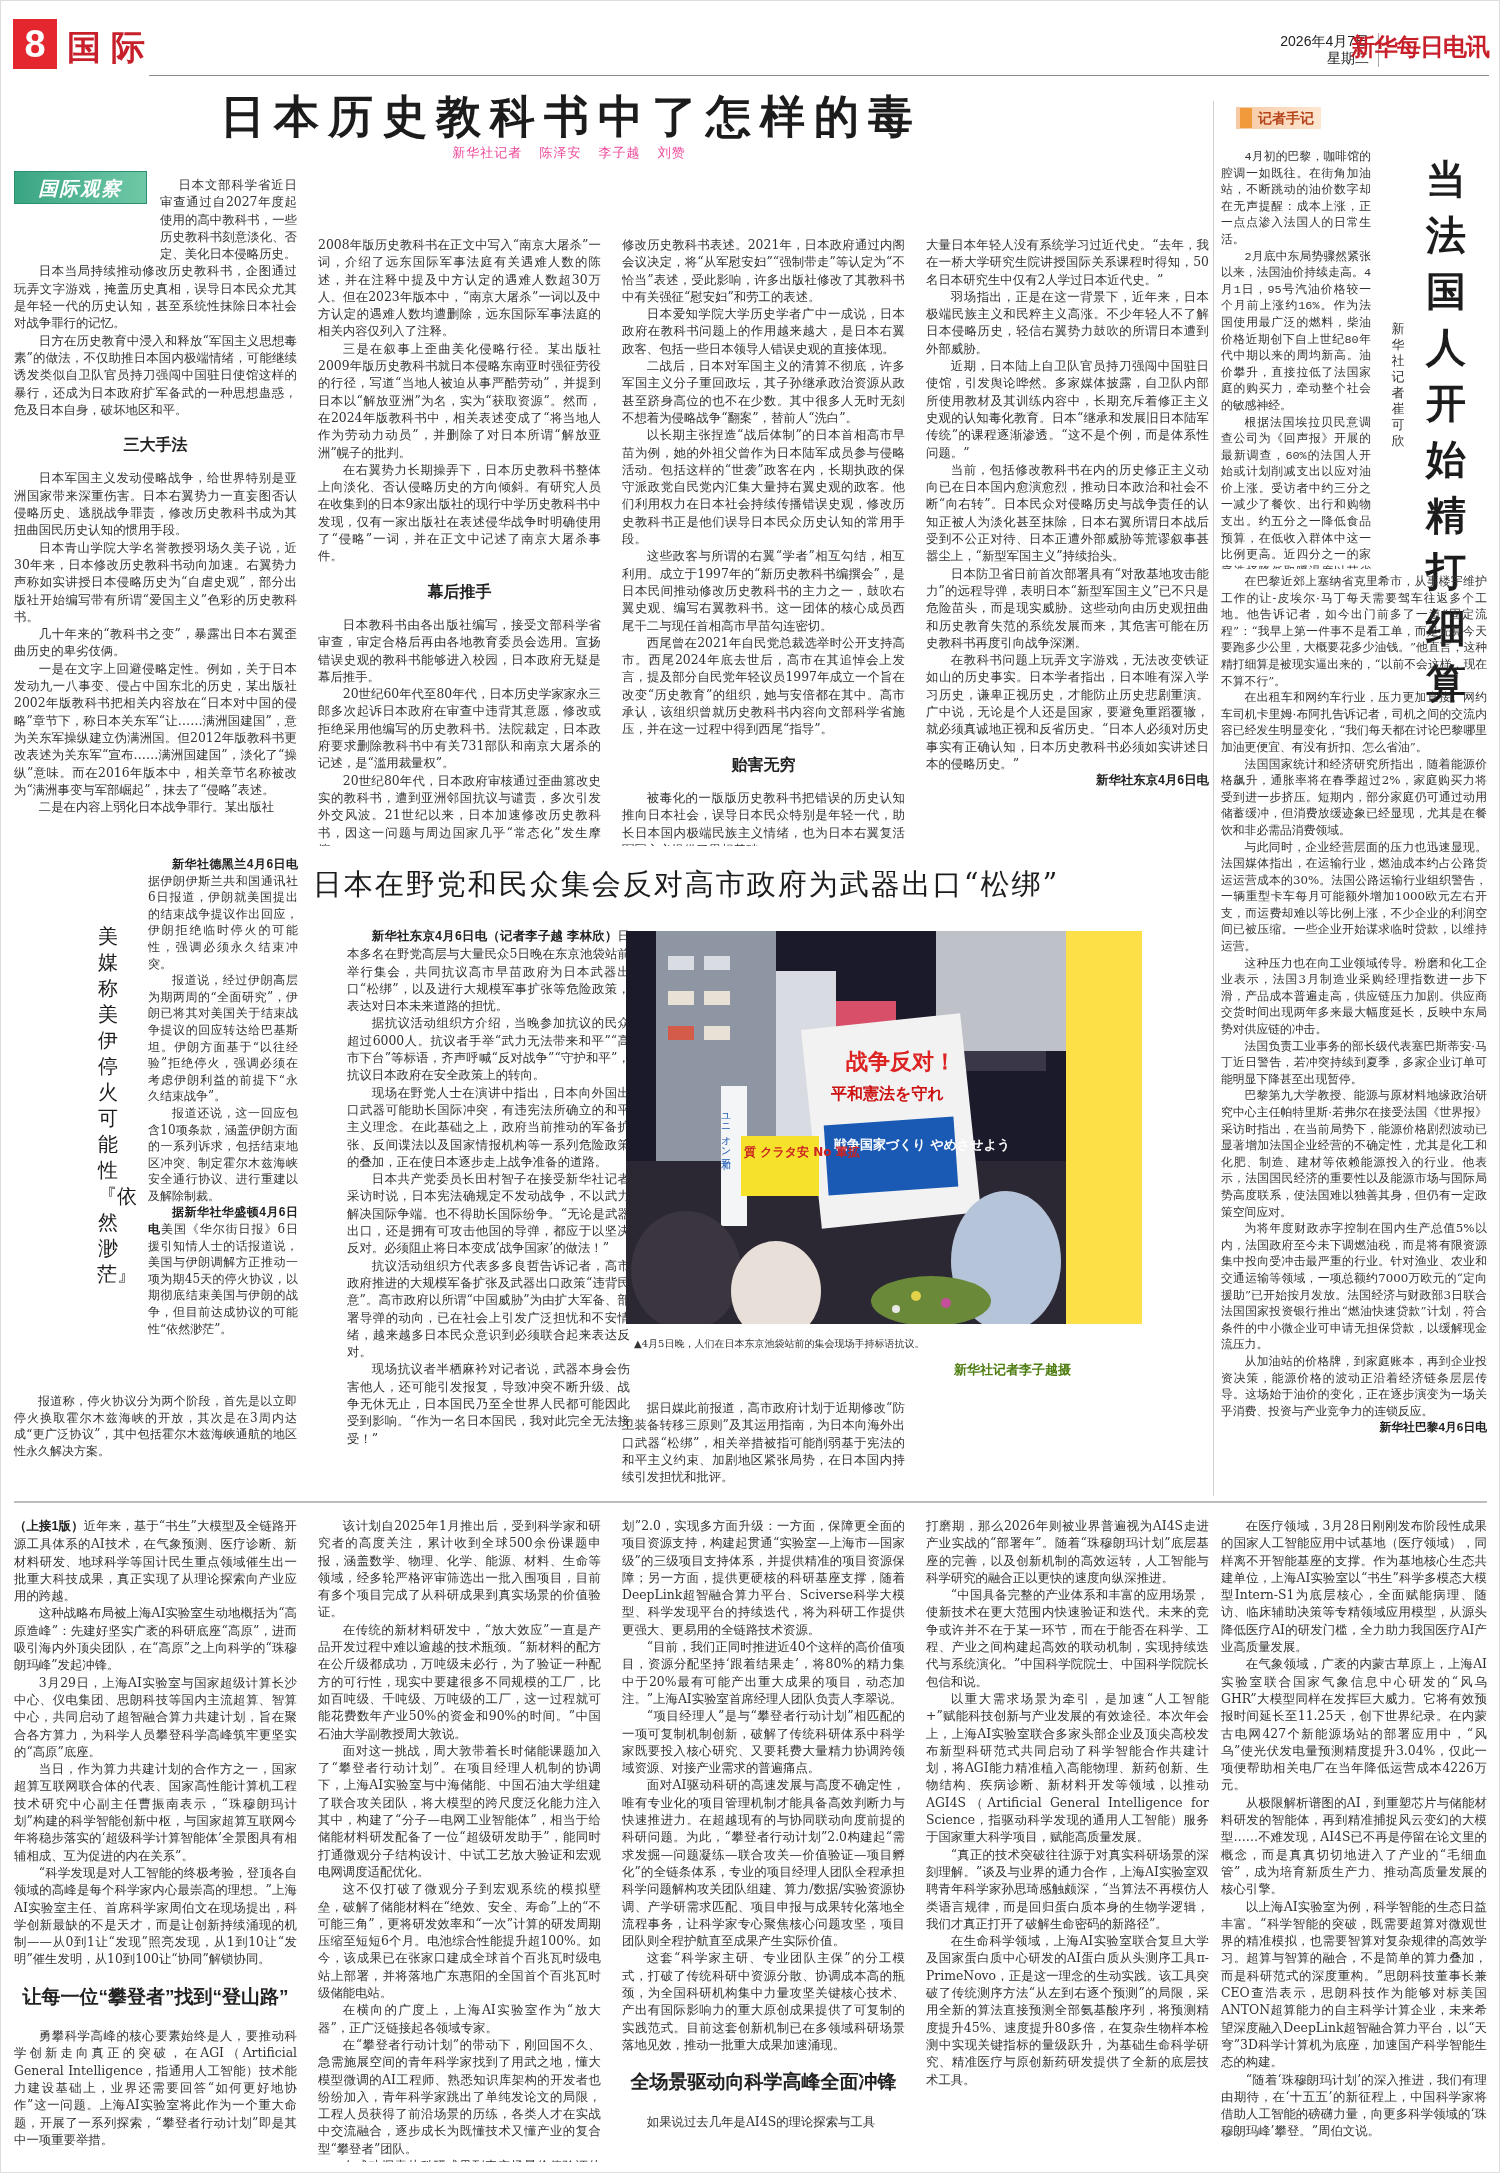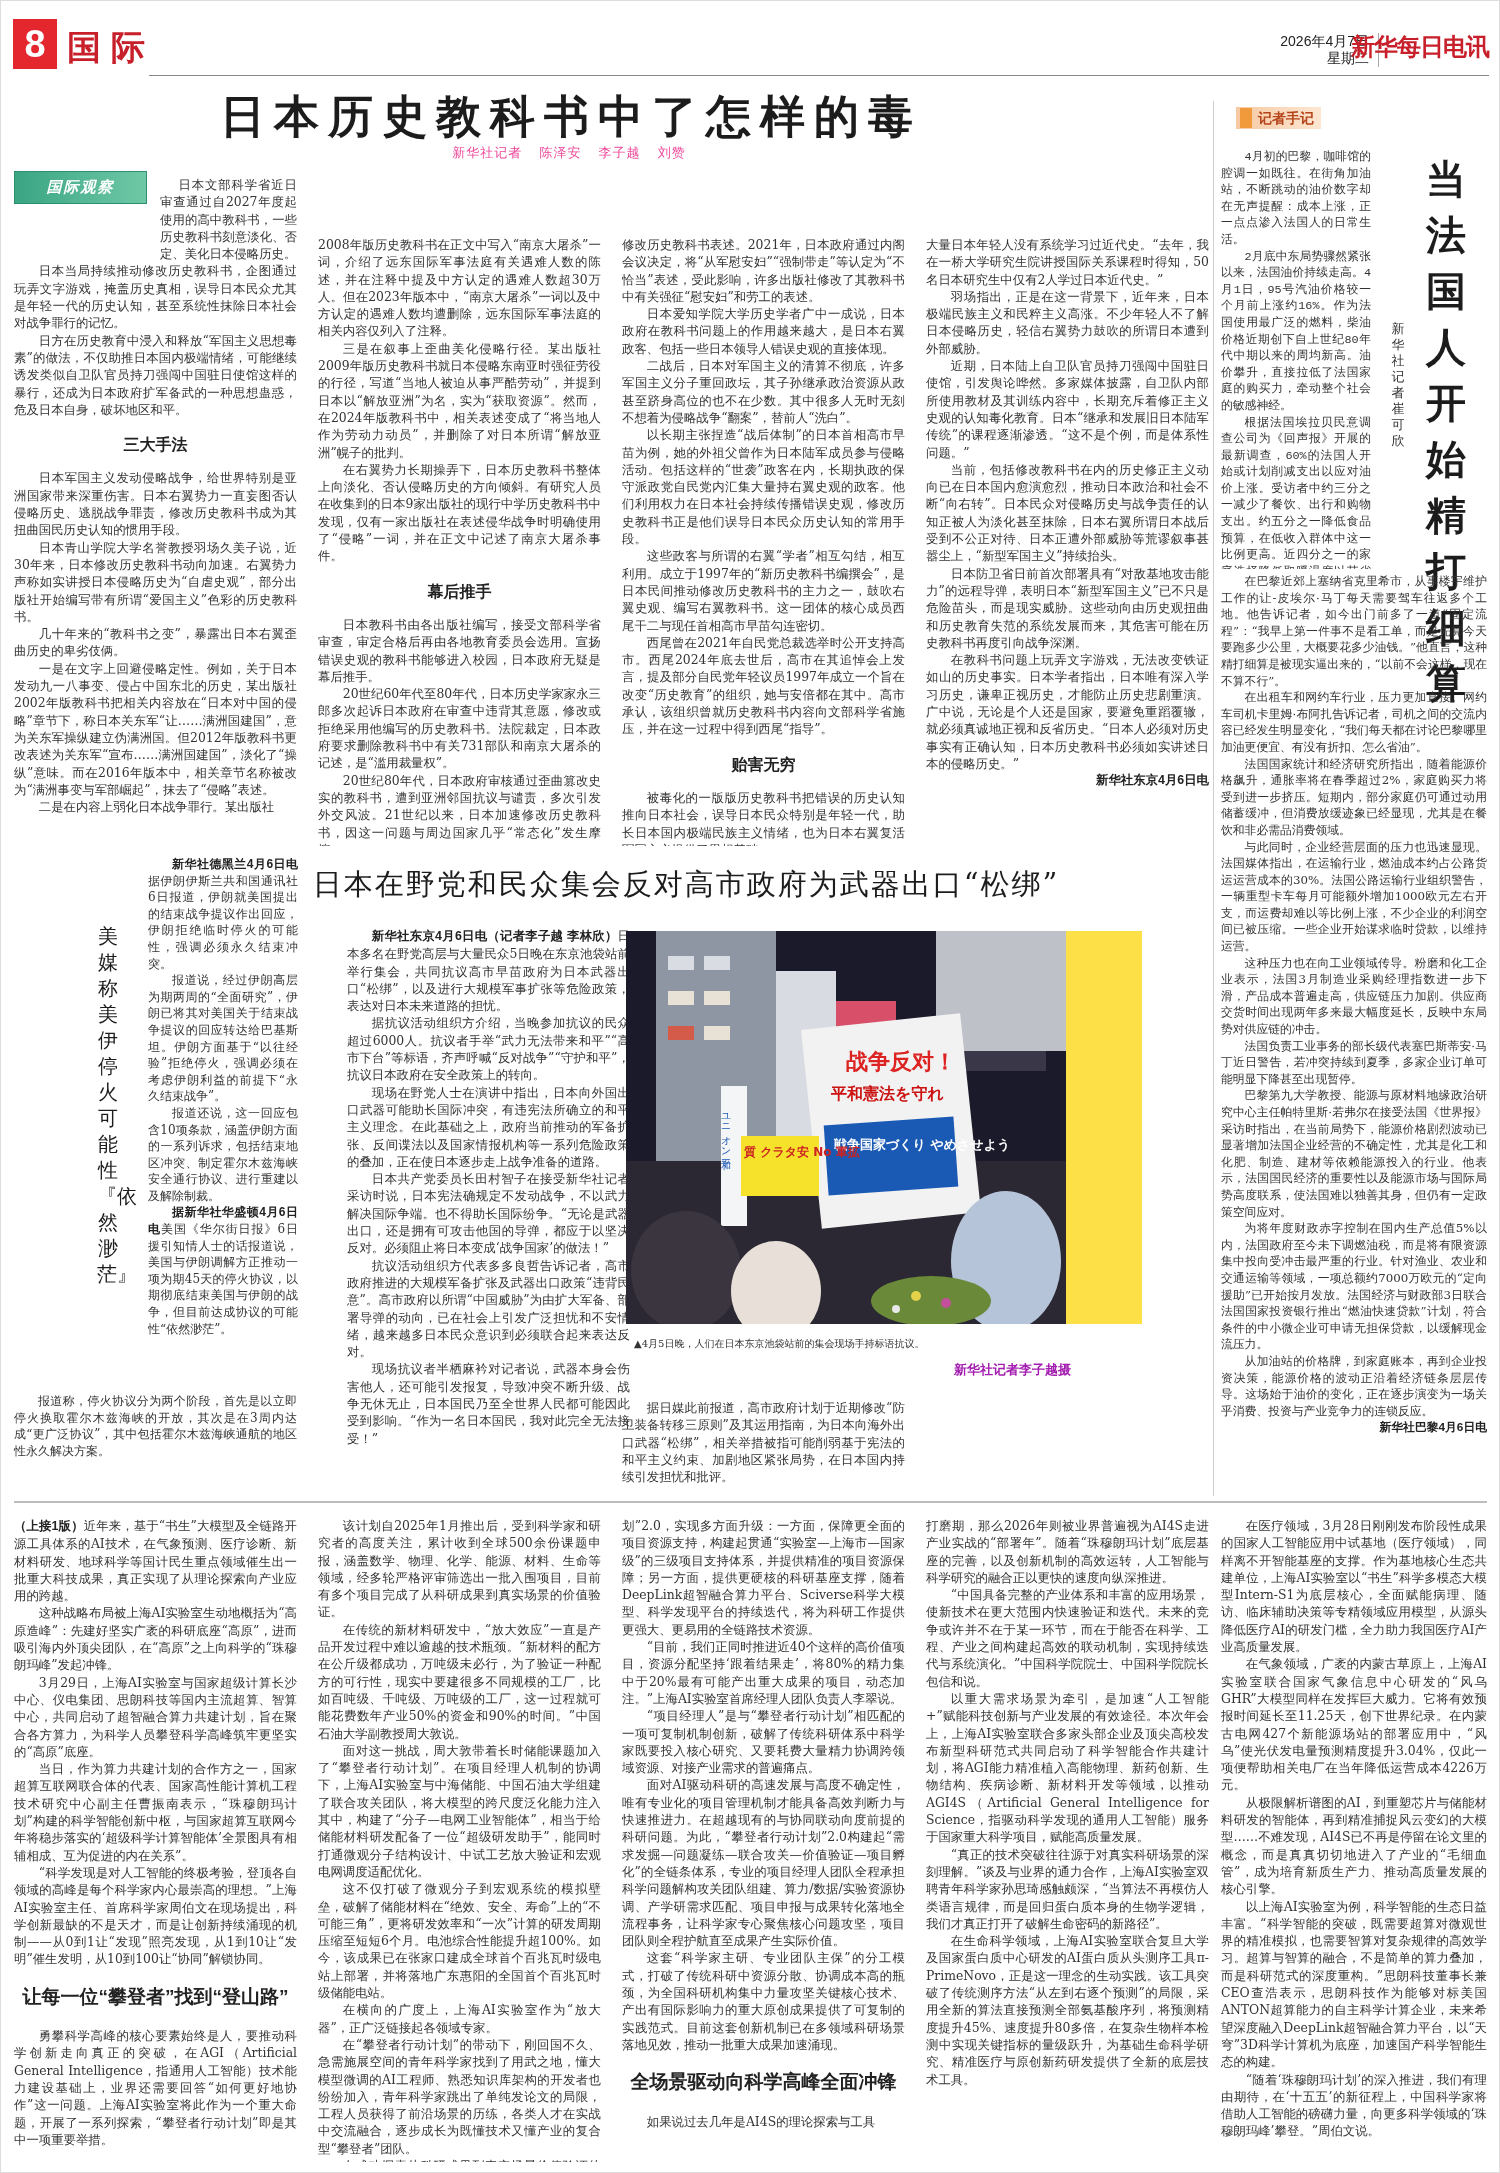--- a/index.html
+++ b/index.html
@@ -22,39 +22,39 @@
   .col p.noindent { text-indent: 0; }
   .subhead { font-family: "Liberation Sans", sans-serif; font-weight: bold; font-size: 16px; text-align: center; margin: 18px 0 16px; color: #222; text-indent: 0 !important; }
   .boldlead { font-family: "Liberation Sans", sans-serif; font-weight: bold; color: #222; }
   .hrule { position: absolute; height: 2px; background: #bdbdbd; }
   .vrule { position: absolute; width: 1px; background: #cfcfcf; }
 
   
   .headline-main { position: absolute; left: 140px; top: 86px; width: 860px; font-size: 45px; font-weight: bold; letter-spacing: 9px; color: #1c1c1c; text-align: center; font-family: "DejaVu Serif", serif; }
   .byline { position: absolute; left: 338px; top: 143px; width: 460px; text-align: center; font-size: 13px; color: #ec4899; word-spacing: 12px; letter-spacing: 1px; }
 
-  .tag-intl { position: absolute; left: 13px; top: 170px; width: 133px; height: 33px; background: linear-gradient(90deg,#3aa583,#6fc8a6); border: 1px solid #2e8f70; color: #fff; font-family: Liberation Mono, monospace; font-weight: bold; font-style: italic; font-size: 15px; text-align: center; line-height: 33px; letter-spacing: 2px; }
+  .tag-intl { position: absolute; left: 13px; top: 170px; width: 133px; height: 33px; background: linear-gradient(90deg,#3aa583,#6fc8a6); border: 1px solid #2e8f70; color: #fff; font-family: Liberation Serif, serif; font-weight: bold; font-style: italic; font-size: 19px; text-align: center; line-height: 33px; letter-spacing: 2px; }
 
   
   .notes-tag { position: absolute; left: 1235px; top: 106px; width: 85px; height: 22px; background: linear-gradient(90deg,#f7c9a3,#fde7d2); font-family: "Liberation Sans", sans-serif; font-weight: bold; font-size: 14px; color: #b5441a; line-height: 22px; padding-left: 22px; }
   .notes-tag .book { position: absolute; left: 4px; top: 1px; width: 12px; height: 20px; background: #f09a3c; border-radius: 1px; }
   .france-title { position: absolute; left: 1420px; top: 150px; width: 50px; font-size: 40px; line-height: 56px; font-weight: bold; color: #1c1c1c; text-align: center; word-break: break-all; font-family: "DejaVu Serif", serif; }
   .france-byline { position: absolute; left: 1388px; top: 320px; width: 18px; font-size: 13px; line-height: 16px; color: #333; text-align: center; word-break: break-all; }
   .france-text { font-family: "DejaVu Serif", serif; color: #333; }
   .dateline-right { font-family: "Liberation Sans", sans-serif; font-weight: bold; text-align: right; text-indent: 0 !important; color: #222; }
 
   
   .iran-title { position: absolute; left: 38px; top: 910px; width: 40px; font-size: 30px; line-height: 40px; color: #1c1c1c; text-align: center; word-break: break-all; font-family: "Liberation Sans", sans-serif; }
   .iran-subtitle { position: absolute; left: 96px; top: 922px; width: 22px; font-size: 20px; line-height: 26px; color: #1c1c1c; text-align: center; word-break: break-all; font-family: "Liberation Sans", sans-serif; }
 
   
   .headline-2 { position: absolute; left: 245px; top: 864px; width: 880px; font-size: 29px; color: #1c1c1c; text-align: center; font-family: "DejaVu Serif", serif; letter-spacing: 2px; }
   .photo { position: absolute; left: 625px; top: 930px; width: 516px; height: 393px; overflow: hidden; background: #fde047; }
   .photo-caption { position: absolute; left: 633px; top: 1336px; width: 470px; font-size: 10px; color: #333; }
-  .photo-credit { position: absolute; left: 870px; top: 1360px; width: 200px; font-family: "Liberation Sans", sans-serif; font-weight: bold; font-size: 13px; color: #a21caf; text-align: right; }
+  .photo-credit { position: absolute; left: 870px; top: 1360px; width: 200px; font-family: "Liberation Sans", sans-serif; font-weight: bold; font-size: 13px; color: #4d7c0f; text-align: right; }
 
   
   .bottom-subhead { font-family: "Liberation Sans", sans-serif; font-weight: bold; font-size: 19px; text-align: center; margin: 20px 0 22px; text-indent: 0 !important; color: #222; }
 </style>
 </head>
 <body>
 
 <div class="page">
 
   <div class="masthead">

